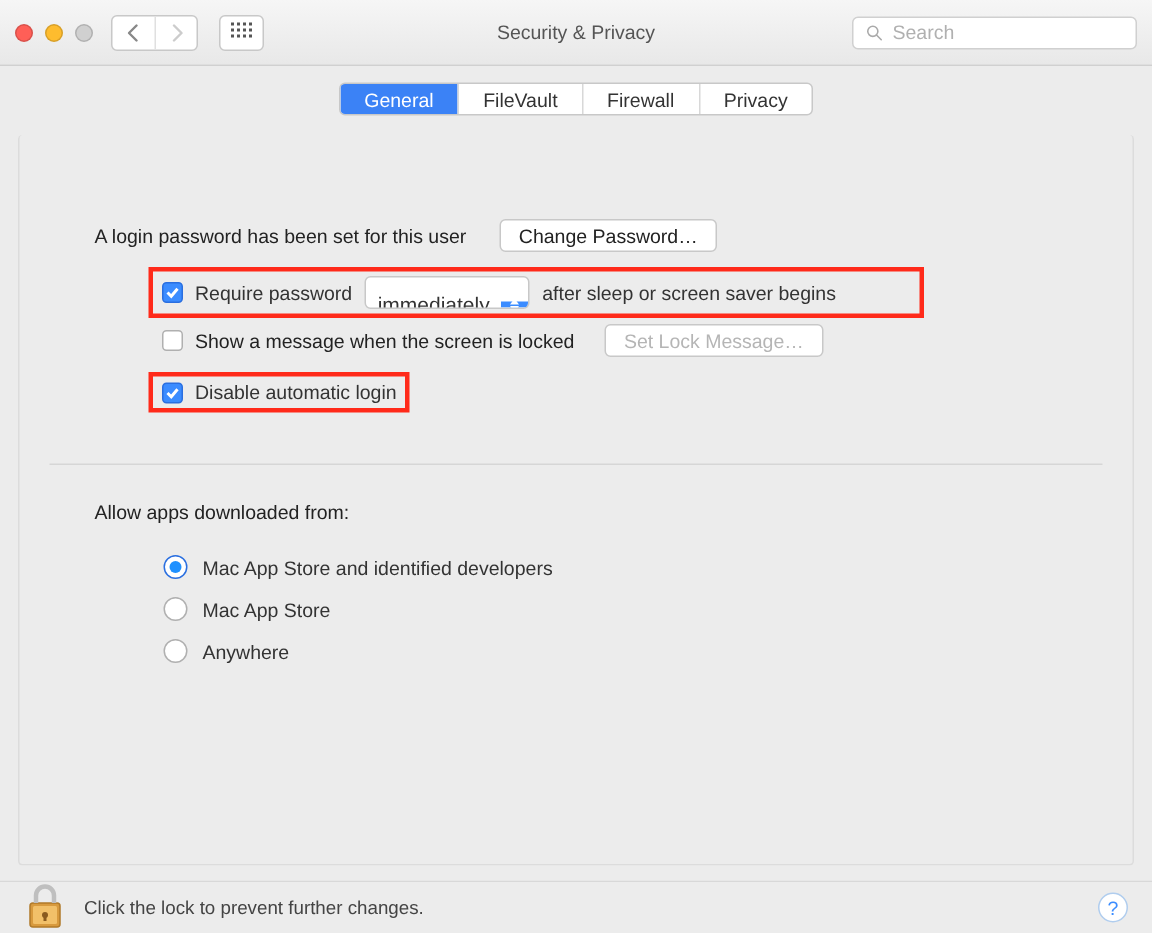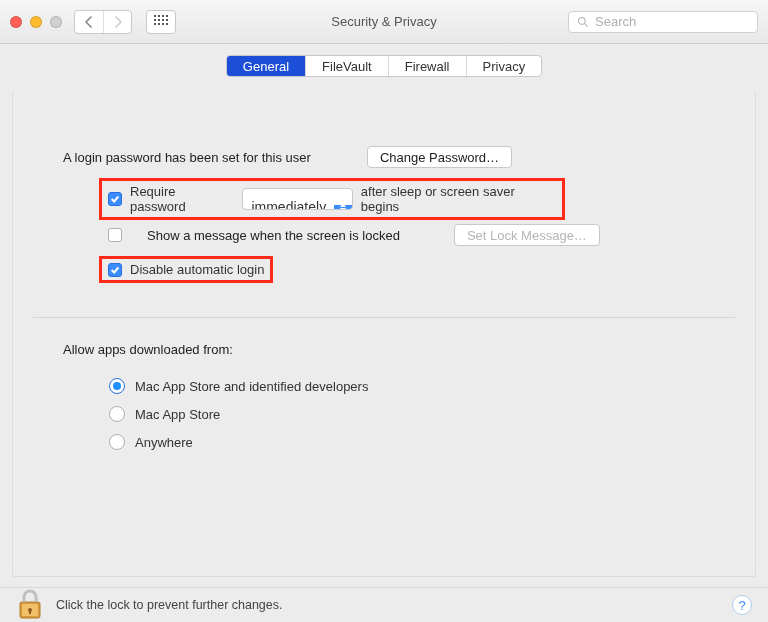--- a/index.html
+++ b/index.html
@@ -145,31 +145,31 @@
     padding: 0 16px;
     display: flex;
     align-items: center;
     justify-content: center;
     color: #333;
     border-left: 1px solid #d8d8d8;
     white-space: nowrap;
   }
   .tab:first-child { border-left: none; }
   .tab.selected {
-    background: #1d4ed8;
+    background: #3b82f6;
     color: #fff;
     text-align: center;
   }
   .section {
     padding: 28px 50px 20px 50px;
   }
   .row {
     display: flex;
     align-items: center;
-    gap: 25px;
+    gap: 8px;
     min-height: 26px;
     margin-bottom: 6px;
     font-size: 13px;
     color: #222;
   }
   .btn {
     background: #fff;
     border: 1px solid #c8c8c8;
     border-radius: 4px;
     padding: 2px 12px;
@@ -363,21 +363,21 @@
       <div style="height:26px"></div>
 
       <div class="section">
         <div class="row">
           <span>A login password has been set for this user</span>
           <span style="width:6px"></span>
           <span class="btn">Change Password…</span>
         </div>
 
         <div class="indent">
-          <div class="highlight" style="width:466px">
+          <div class="highlight" style="width:517px">
             <span class="checkbox checked">
               <svg viewBox="0 0 12 12">
                   <polyline points="2,6 5,9 10,3"></polyline>
                 </svg>
             </span>
             <span>Require password</span>
             <span class="select">
               <span>immediately</span>
               <span class="caret">
                   <span class="up"></span>

